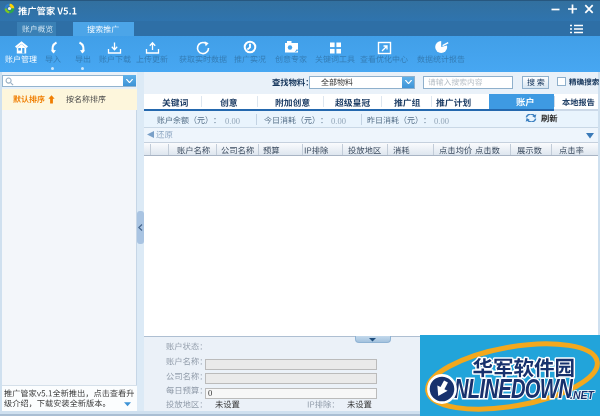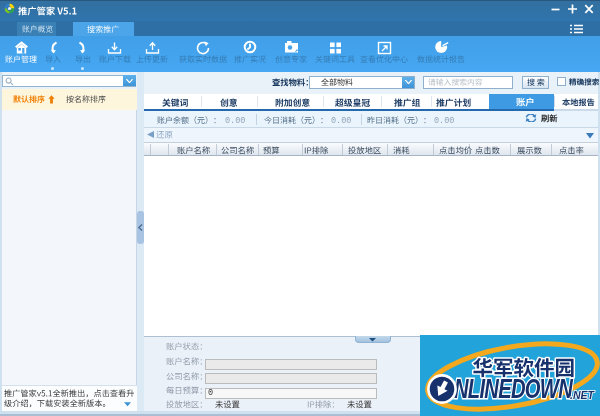--- a/index.html
+++ b/index.html
@@ -1,18 +1,18 @@
 <!DOCTYPE html>
 <html><head><meta charset="utf-8"><style>
 html,body{margin:0;padding:0}
 body{width:600px;height:416px;position:relative;overflow:hidden;
  font-family:"Liberation Sans",sans-serif;background:#e9f1f9}
 .abs{position:absolute}
 svg{display:block}
-.t{position:absolute;font-family:Liberation Mono, monospace}
+.t{position:absolute;font-family:Liberation Serif, serif}
 </style></head><body>
 <div class="abs" style="left:0;top:0;width:600px;height:21px;background:linear-gradient(#32709f,#2f74ae);border-top:1px solid #27577f;box-sizing:border-box"></div>
 <svg class="abs" style="left:4px;top:2.5px" width="11" height="11" viewBox="0 0 16 16">
 <path d="M8 1 C12 1 15 4 15 8 L10 8 C10 5.8 9.2 4.5 7 4.2 Z" fill="#ffd400"></path>
 <path d="M1 8 C1 4 4 1 8 1 L8 4.2 C5.5 4.4 4.3 6 4.2 8 Z" fill="#2f7fd0"></path>
 <path d="M8 15 C4 15 1 12 1 8 L4.2 8 C4.4 10.5 6 11.7 8 11.8 Z" fill="#7ec820"></path>
 <path d="M15 8 C15 12 12 15 8 15 L8 11.8 C10.4 11.6 9.9 10 10 8 Z" fill="#2da84a"></path>
 <circle cx="8" cy="8" r="2.3" fill="#e8f2fa"></circle>
   </svg>
 <svg style="position:absolute;left:17.3px;top:4.5px;overflow:visible" width="65" height="13">

